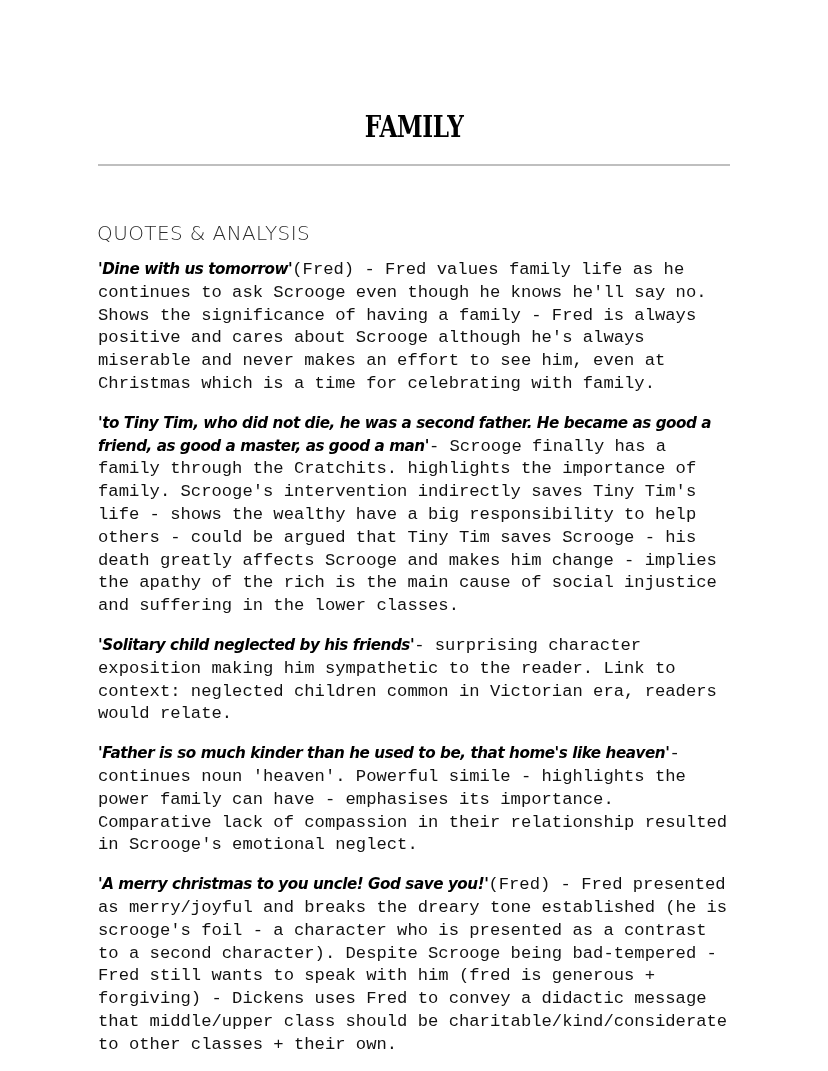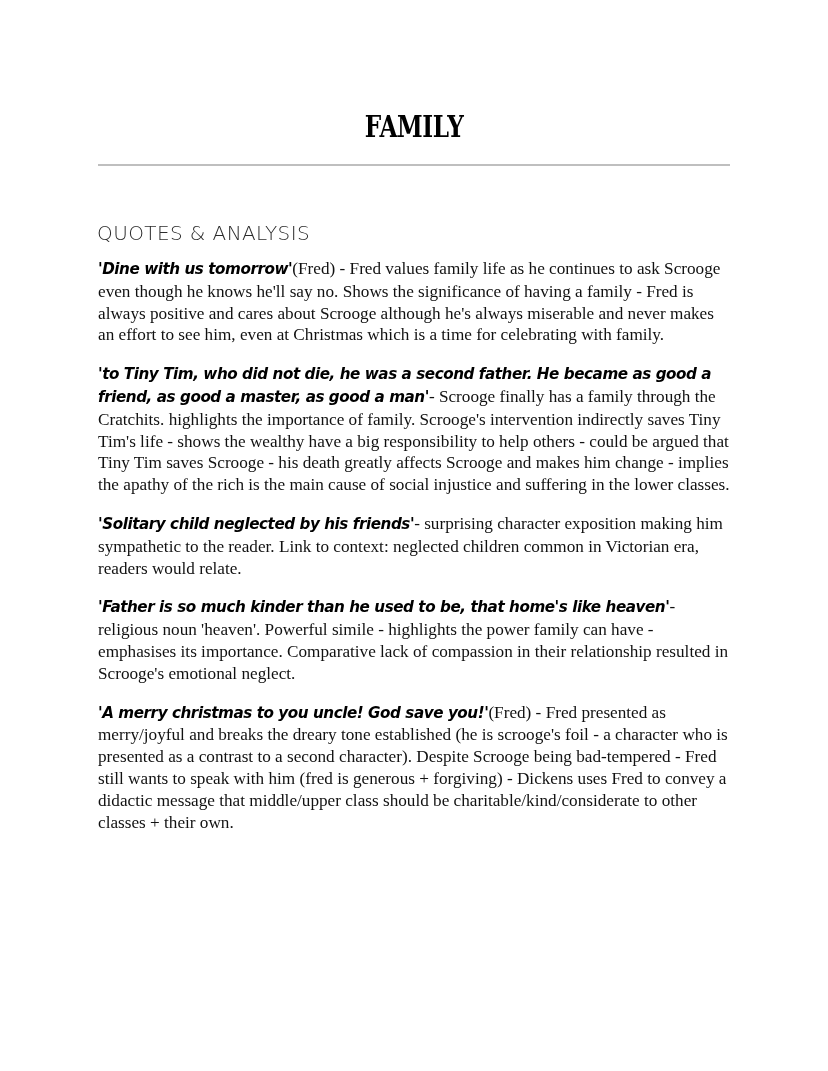--- a/index.html
+++ b/index.html
@@ -90,21 +90,21 @@
     font-weight: 700;
     font-style: italic;
     font-size: 15.2px;
     letter-spacing: -0.45px;
     color: #000000;
     transform: skewX(-2deg);
     display: inline;
   }
 
   .analysis {
-    font-family: Liberation Serif, serif;
+    font-family: Liberation Mono, monospace;
     font-weight: 400;
     font-size: 17.2px;
     color: #111111;
     margin-top: 36px;
   }
 </style>
 </head>
 <body>
 
 <div class="page">
@@ -123,21 +123,21 @@
 
     <p class="entry">
       <span class="quote">'to Tiny Tim, who did not die, he was a second father. He became as good a friend, as good a master, as good a man'</span><span class="analysis">- Scrooge finally has a family through the Cratchits. highlights the importance of family. Scrooge's intervention indirectly saves Tiny Tim's life - shows the wealthy have a big responsibility to help others - could be argued that Tiny Tim saves Scrooge - his death greatly affects Scrooge and makes him change - implies the apathy of the rich is the main cause of social injustice and suffering in the lower classes.</span>
     </p>
 
     <p class="entry">
       <span class="quote">'Solitary child neglected by his friends'</span><span class="analysis">- surprising character exposition making him sympathetic to the reader. Link to context: neglected children common in Victorian era, readers would relate.</span>
     </p>
 
     <p class="entry">
-      <span class="quote">'Father is so much kinder than he used to be, that home's like heaven'</span><span class="analysis">- religious noun 'heaven'. Powerful simile - highlights the power family can have - emphasises its importance. Comparative lack of compassion in their relationship resulted in Scrooge's emotional neglect.</span>
+      <span class="quote">'Father is so much kinder than he used to be, that home's like heaven'</span><span class="analysis">- continues noun 'heaven'. Powerful simile - highlights the power family can have - emphasises its importance. Comparative lack of compassion in their relationship resulted in Scrooge's emotional neglect.</span>
     </p>
 
     <p class="entry">
       <span class="quote">'A merry christmas to you uncle! God save you!'</span><span class="analysis">(Fred) - Fred presented as merry/joyful and breaks the dreary tone established (he is scrooge's foil - a character who is presented as a contrast to a second character). Despite Scrooge being bad-tempered - Fred still wants to speak with him (fred is generous + forgiving) - Dickens uses Fred to convey a didactic message that middle/upper class should be charitable/kind/considerate to other classes + their own.</span>
     </p>
 
   </div>
 </div>
 
 </body></html>

